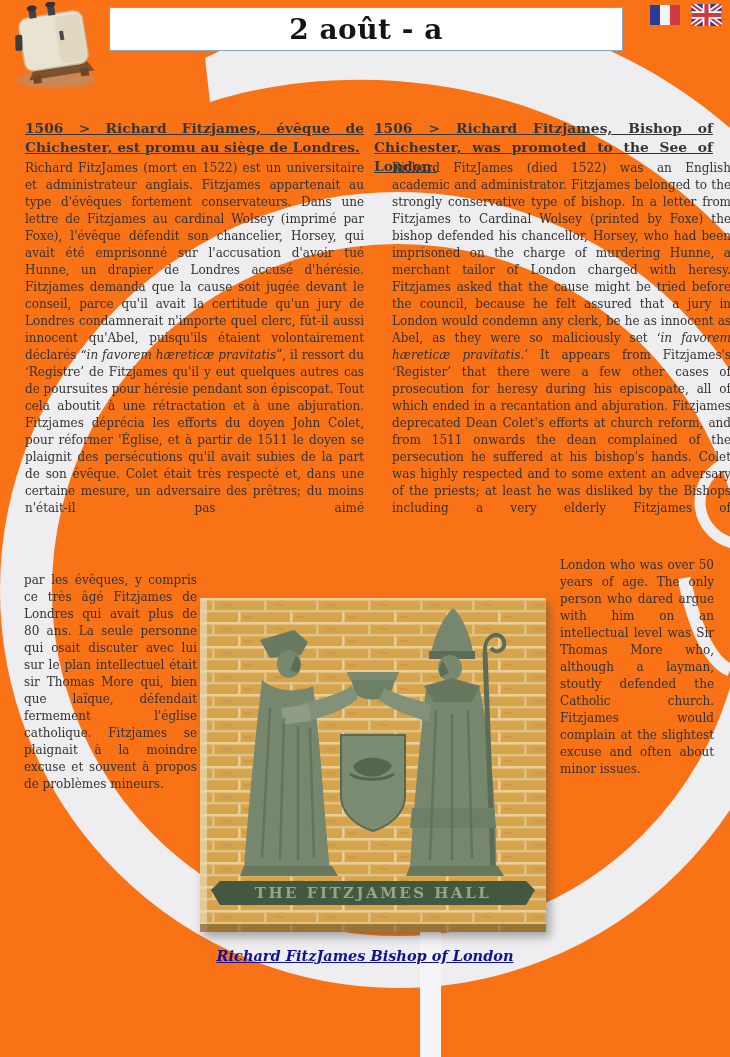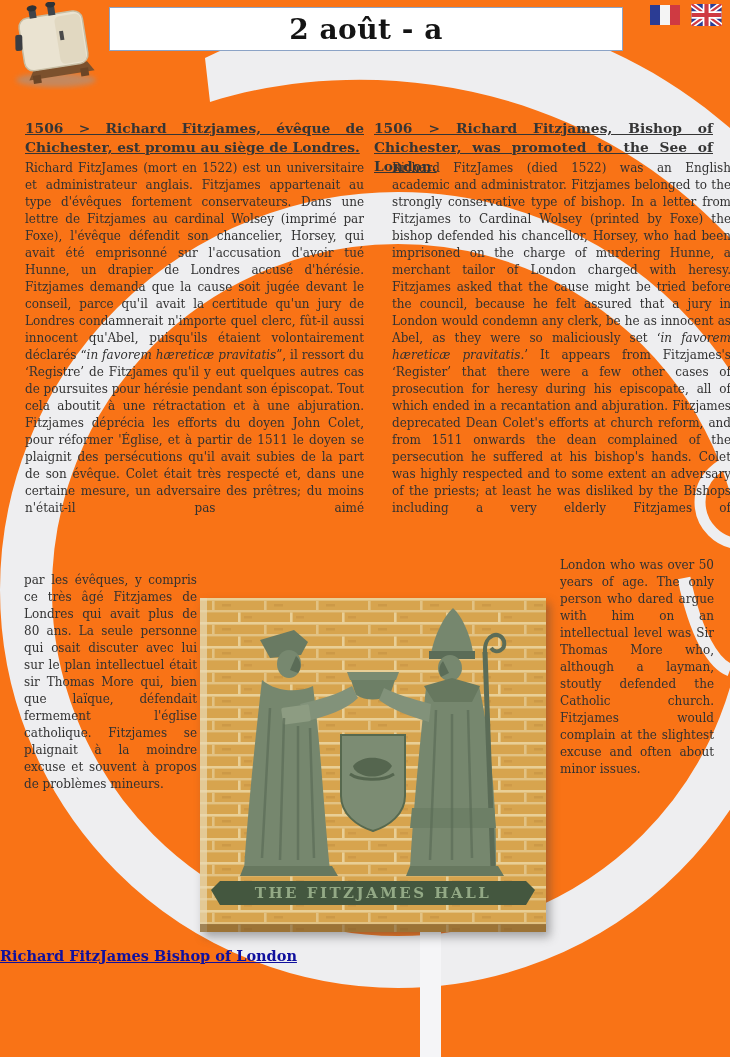--- a/index.html
+++ b/index.html
@@ -22,21 +22,21 @@
 
   .body-text{position:absolute;font-size:12px;color:#323232;line-height:17px;text-align:justify;}
   .wide{text-align-last:justify;}
   .b-fr{left:25px;top:160px;width:339px;}
   .b-en{left:392px;top:160px;width:339px;}
   .n-fr{left:24px;top:572px;width:173px;}
   .n-en{left:560px;top:557px;width:154px;}
   .it{font-style:italic;}
 
   .figure{position:absolute;left:200px;top:598px;width:346px;height:334px;box-shadow:4px 5px 9px rgba(70,70,70,.45);}
-  .caption{position:absolute;left:0;top:946px;width:730px;}
+  .caption{position:absolute;left:0;top:946px;width:730px;text-align:center;font-style:italic;}
   .caption a{color:#10109e;font-size:14.5px;font-weight:600;text-decoration:underline;}
 </style>
 </head>
 <body>
 
 <div class="page">
 
   <svg class="wm" width="730" height="1057" viewBox="0 0 730 1057" aria-hidden="true">
     <path d="M205,58 C390,-32 590,6 730,128 L730,238 C575,72 355,56 210,102 Z" fill="#eeeef0"></path>
     <circle cx="398" cy="590" r="372" fill="none" stroke="#eeeef0" stroke-width="52"></circle>

